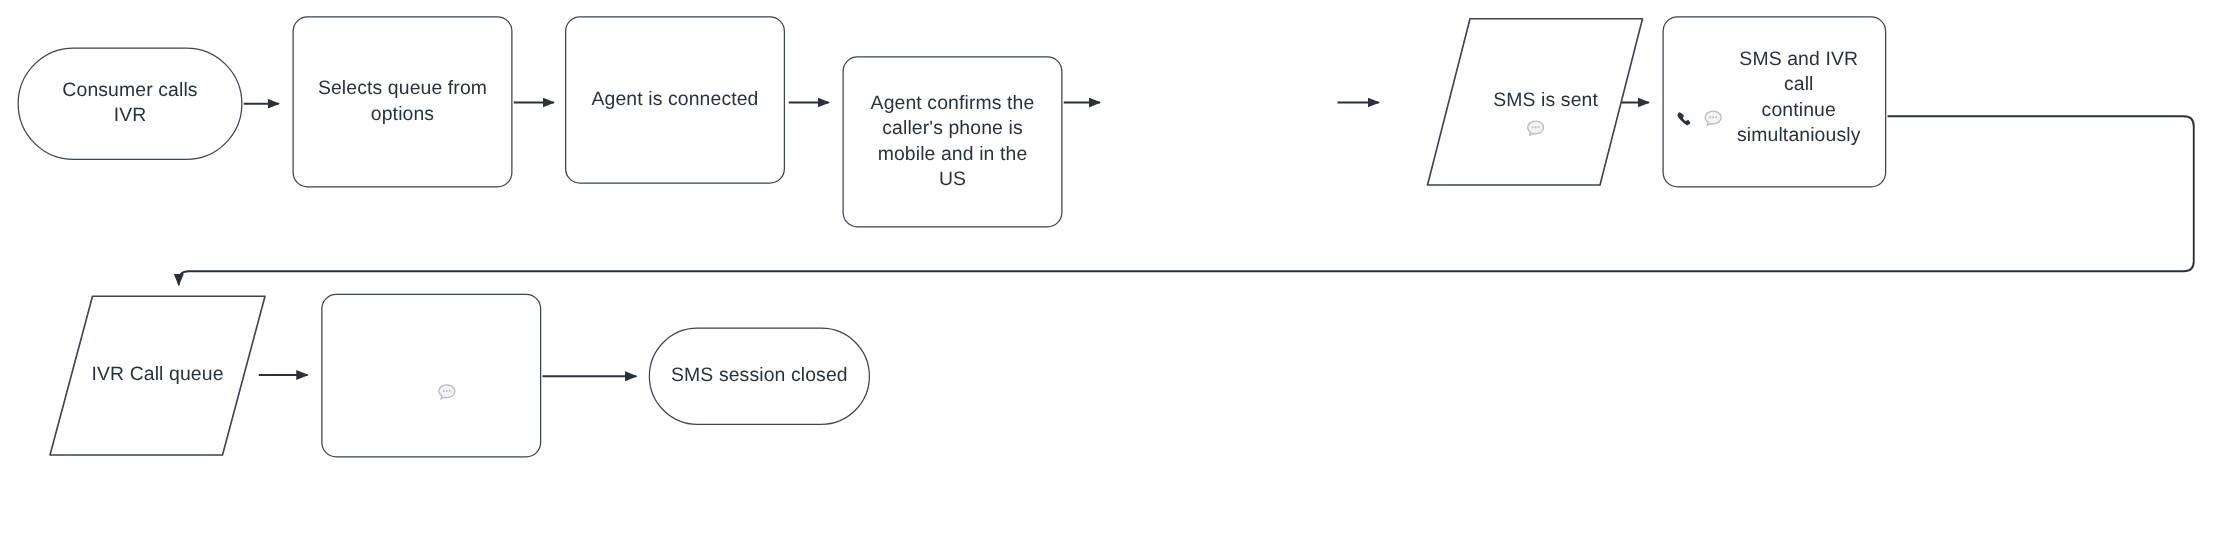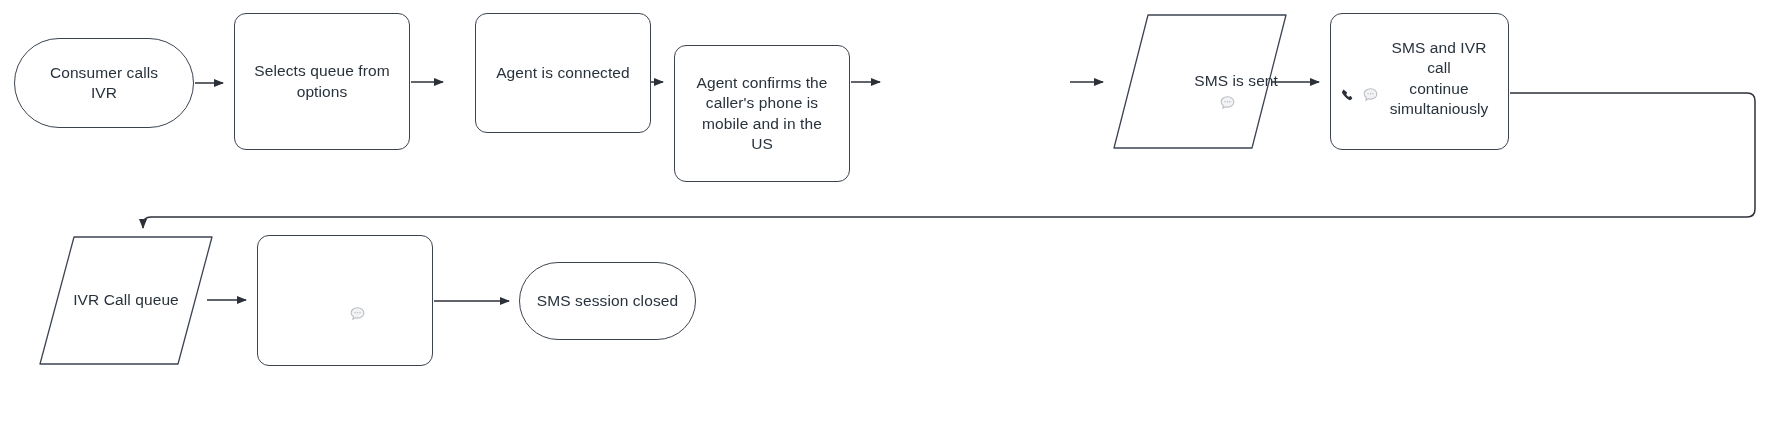--- a/index.html
+++ b/index.html
@@ -117,33 +117,33 @@
   <div class="node shape-pill" style="left:14px; top:38px; width:180px; height:90px; border-radius:45px;">
     <span class="label">Consumer calls
 IVR</span>
   </div>
 
   <div class="node shape-rect" style="left:234px; top:13px; width:176px; height:137px;align-items:center;">
     <span class="label">Selects queue from
 options</span>
   </div>
 
-  <div class="node shape-rect" style="left:475px; top:13px; width:176px; height:120px;">
+  <div class="node shape-rect" style="left:452px; top:13px; width:176px; height:134px;">
     <span class="label">Agent is connected</span>
   </div>
 
   <div class="node shape-rect" style="left:674px; top:13px; width:176px; height:137px;margin-top:32px;">
     <span class="label">Agent confirms the
 caller's phone is
 mobile and in the
 US</span>
   </div>
 
 
-  <div class="node shape-para" style="left:1112px; top:13px; width:176px; height:137px;justify-content:flex-end;">
+  <div class="node shape-para" style="left:1140px; top:13px; width:176px; height:137px;">
     <svg class="para-svg" viewBox="0 0 176 137" preserveAspectRatio="none" xmlns="http://www.w3.org/2000/svg">
       <path d="M36,2 L174,2 L140,135 L2,135 Z" vector-effect="non-scaling-stroke"></path>
     </svg>
     <div class="icons" style="left:52px; top:22px;">
       <span>
         <svg width="17" height="17" viewBox="0 0 24 24" xmlns="http://www.w3.org/2000/svg">
           <path d="M12 2.6c-5 0-9 3.1-9 7 0 2.2 1.3 4.2 3.3 5.5l-.8 3.6 3.6-2a11 11 0 0 0 2.9.4c5 0 9-3.1 9-7s-4-7.5-9-7.5z" fill="#f2f3f4" stroke="#b8bcc2" stroke-width="1.5"></path>
           <circle cx="8.6" cy="9.6" r="1.05" fill="#b8bcc2"></circle>
           <circle cx="12" cy="9.6" r="1.05" fill="#b8bcc2"></circle>
           <circle cx="15.4" cy="9.6" r="1.05" fill="#b8bcc2"></circle>

